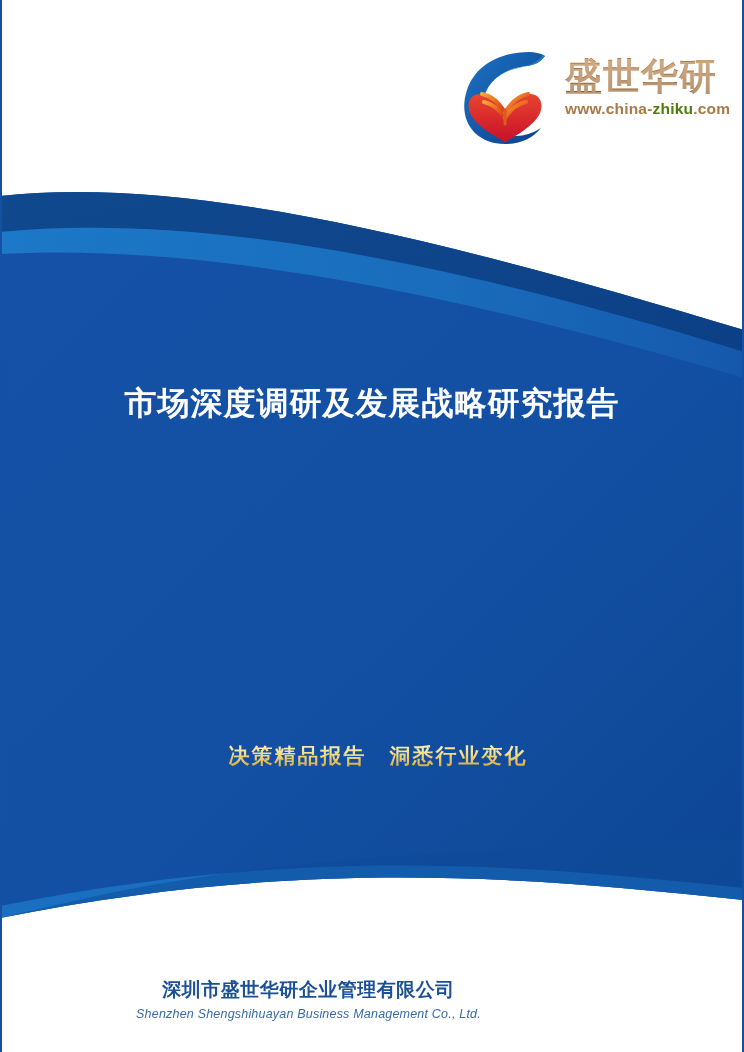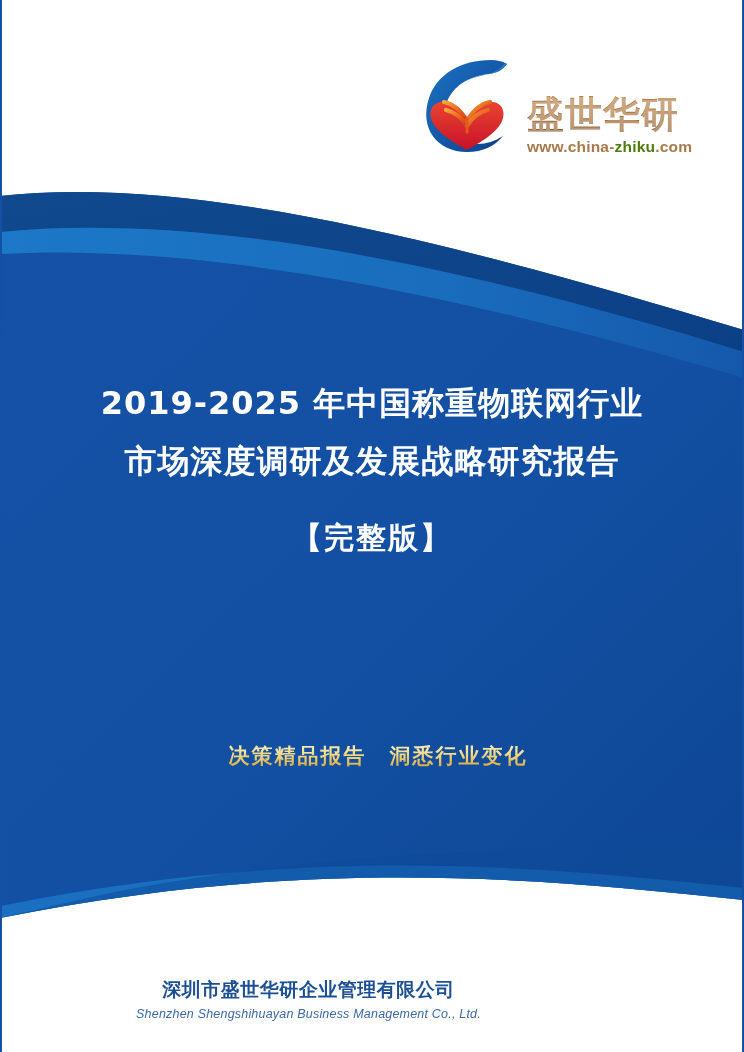--- a/index.html
+++ b/index.html
@@ -34,26 +34,26 @@
     top: 0; left: 0;
     width: 744px;
     height: 1052px;
     z-index: 1;
   }
 
   
   .logo-block {
     position: absolute;
     top: 44px;
-    left: 417px;
+    left: 455px;
     width: 286px;
     height: 112px;
     z-index: 20;
     display: flex;
-    align-items: flex-end;
+    align-items: flex-start;
   }
   .logo-mark {
     width: 104px;
     height: 104px;
     flex: 0 0 104px;
     position: relative;
   }
   .logo-text-wrap {
     margin-left: 6px;
     display: flex;
@@ -278,23 +278,21 @@
       </svg>
     </div>
 
     <div class="logo-text-wrap">
       <div class="logo-cn">盛世华研</div>
       <div class="logo-url"><span>www.china-</span><span class="hl">zhiku</span><span>.com</span></div>
     </div>
   </div>
 
   <div class="title-block">
-    <div class="title-line">2019-2025 年中国称重物联网行业</div>
     <div class="title-line">市场深度调研及发展战略研究报告</div>
-    <div class="edition">【完整版】</div>
   </div>
 
   <div class="slogan-block">
     <div class="slogan">决策精品报告　洞悉行业变化</div>
   </div>
 
   <div class="footer-block">
     <div class="footer-cn">深圳市盛世华研企业管理有限公司</div>
     <div class="footer-en">Shenzhen Shengshihuayan Business Management Co., Ltd.</div>
   </div>

